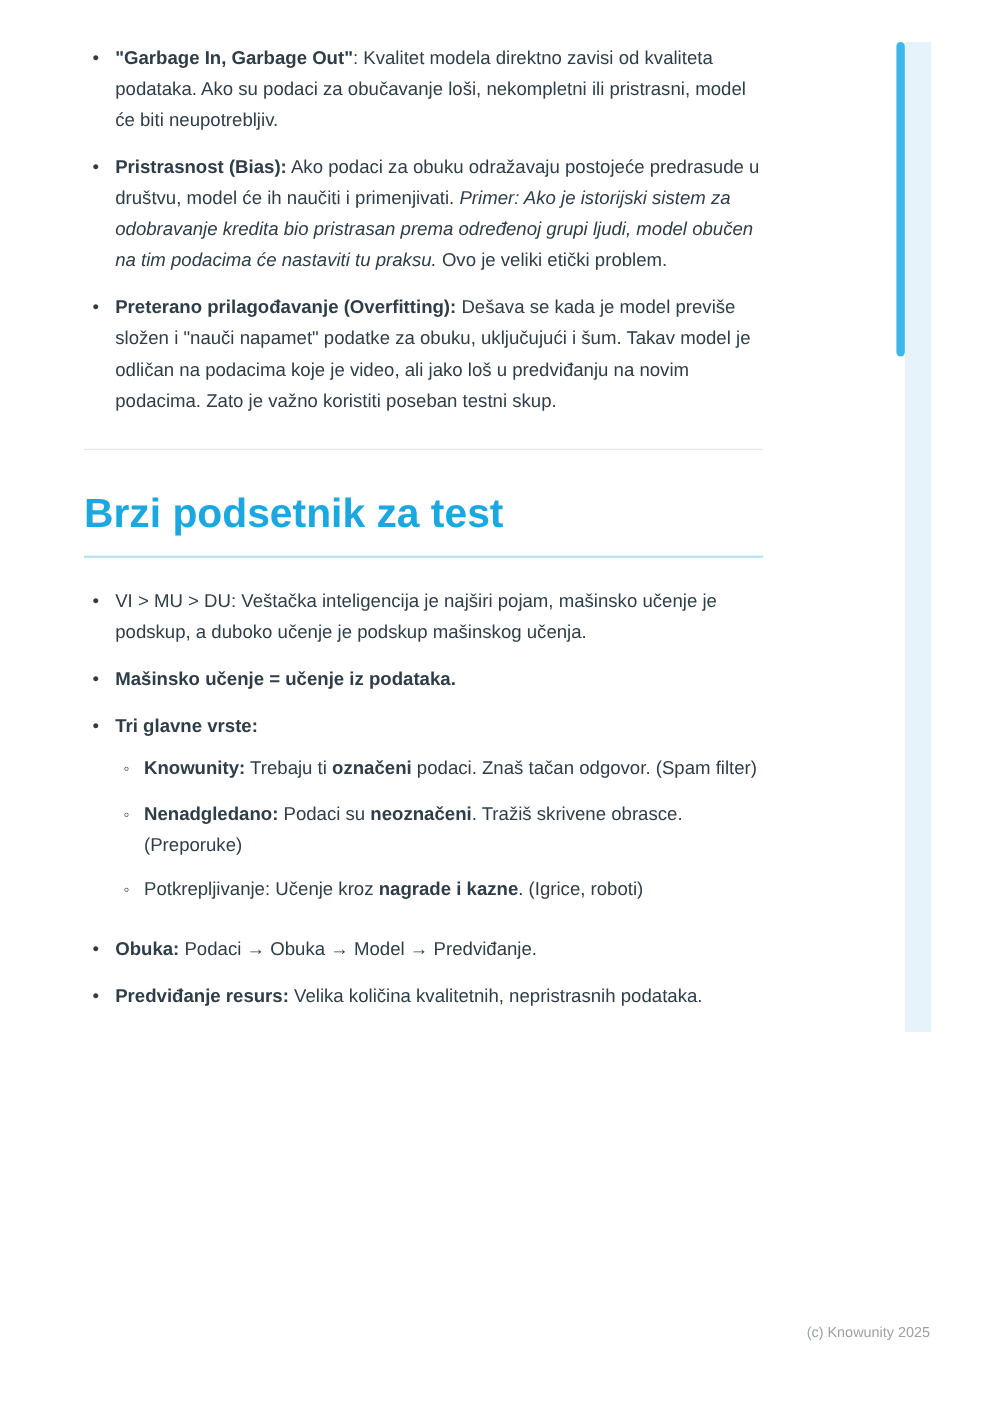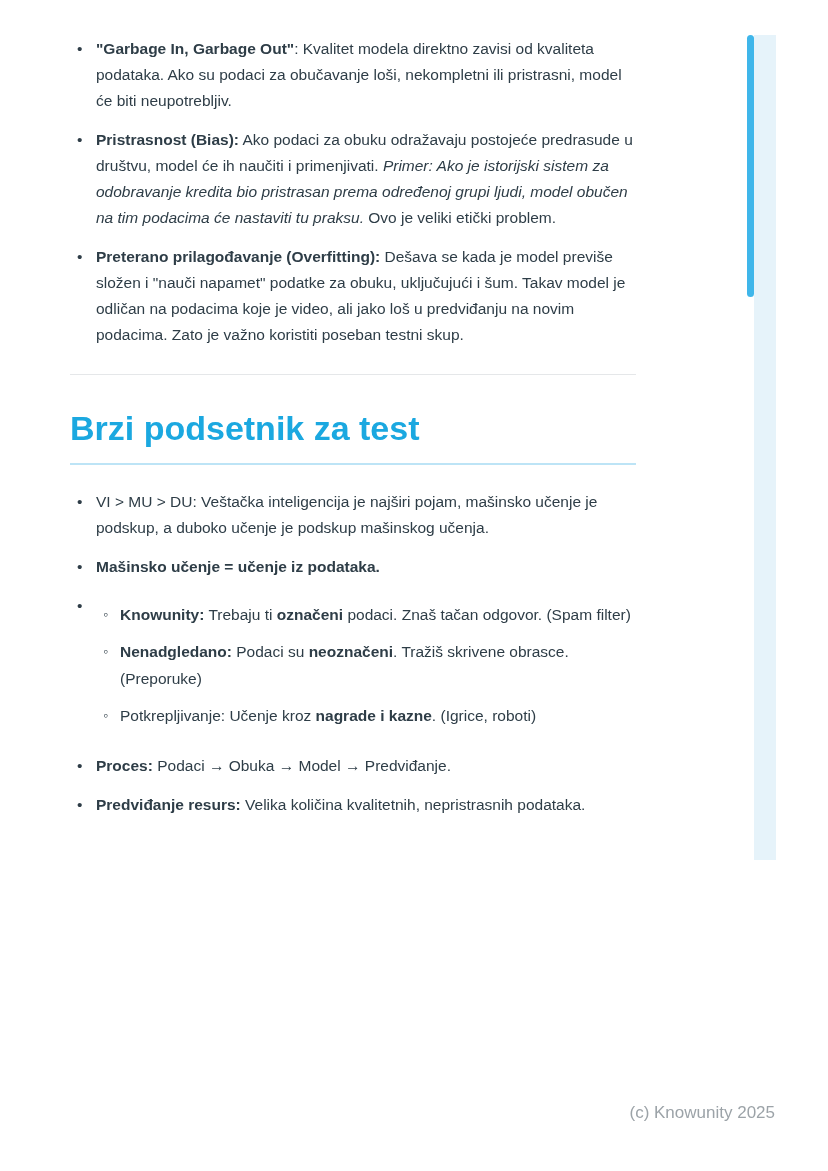--- a/index.html
+++ b/index.html
@@ -63,21 +63,21 @@
     font-weight: 700;
     color: #1ba8e0;
     padding-bottom: 15px;
     border-bottom: 2px solid #bde4f6;
   }
   .summary-list { margin-top: 24px; }
   .footer-note {
     position: absolute;
     right: 53px;
     top: 1103px;
-    font-size: 17px;
+    font-size: 12px;
     color: #9ca3a8;
   }
   .scrollbar-track {
     position: absolute;
     right: 52px;
     top: 35px;
     width: 22px;
     height: 825px;
     background: #e6f3fa;
   }
@@ -122,39 +122,40 @@
         <span class="marker">•</span>
         <div class="li-text"><span style="font-weight: 400;">VI &gt; MU &gt; DU:</span><span> Veštačka inteligencija je najširi pojam, mašinsko učenje je podskup, a duboko učenje je podskup mašinskog učenja.</span></div>
       </li>
       <li>
         <span class="marker">•</span>
         <div class="li-text"><span style="font-weight: 700; margin-top: 8px;">Mašinsko učenje = učenje iz podataka.</span></div>
       </li>
       <li>
         <span class="marker">•</span>
         <div class="li-body">
+          <div class="li-text"><span style="font-weight: 700;">Tri glavne vrste:</span></div>
           <ul class="sub-list">
             <li>
               <span class="sub-marker">◦</span>
               <div class="li-text"><span style="font-weight: 700;">Knowunity:</span><span> Trebaju ti </span><span style="font-weight: 700;">označeni</span><span> podaci. Znaš tačan odgovor. (Spam filter)</span></div>
             </li>
             <li>
               <span class="sub-marker">◦</span>
               <div class="li-text"><span style="font-weight: 700;">Nenadgledano:</span><span> Podaci su </span><span style="font-weight: 700;">neoznačeni</span><span>. Tražiš skrivene obrasce. (Preporuke)</span></div>
             </li>
             <li>
               <span class="sub-marker">◦</span>
               <div class="li-text"><span style="font-weight: 400;">Potkrepljivanje:</span><span> Učenje kroz </span><span style="font-weight: 700;">nagrade i kazne</span><span>. (Igrice, roboti)</span></div>
             </li>
           </ul>
         </div>
       </li>
       <li>
         <span class="marker">•</span>
-        <div class="li-text"><span style="font-weight: 700;">Proces:</span><span> Podaci → Obuka → Model → Predviđanje.</span></div>
+        <div class="li-text"><span style="font-weight: 700;">Obuka:</span><span> Podaci → Obuka → Model → Predviđanje.</span></div>
       </li>
       <li>
         <span class="marker">•</span>
         <div class="li-text"><span style="font-weight: 700;">Predviđanje resurs:</span><span> Velika količina kvalitetnih, nepristrasnih podataka.</span></div>
       </li>
     </ul>
 
   </div>
 
   <div class="footer-note">(c) Knowunity 2025</div>

